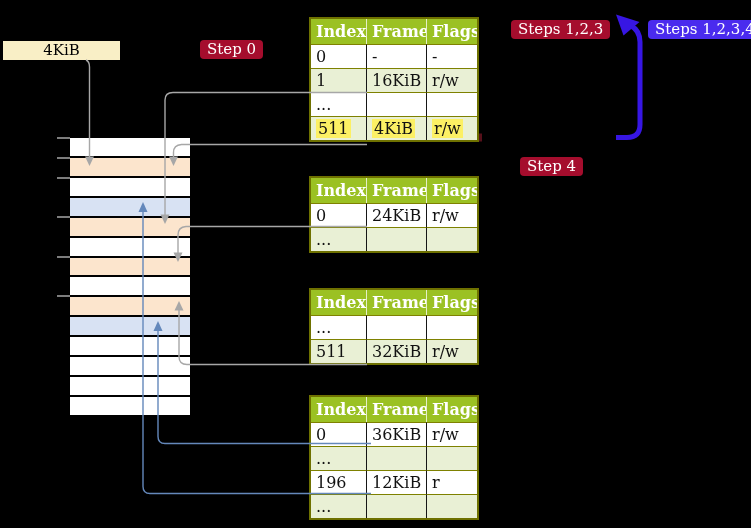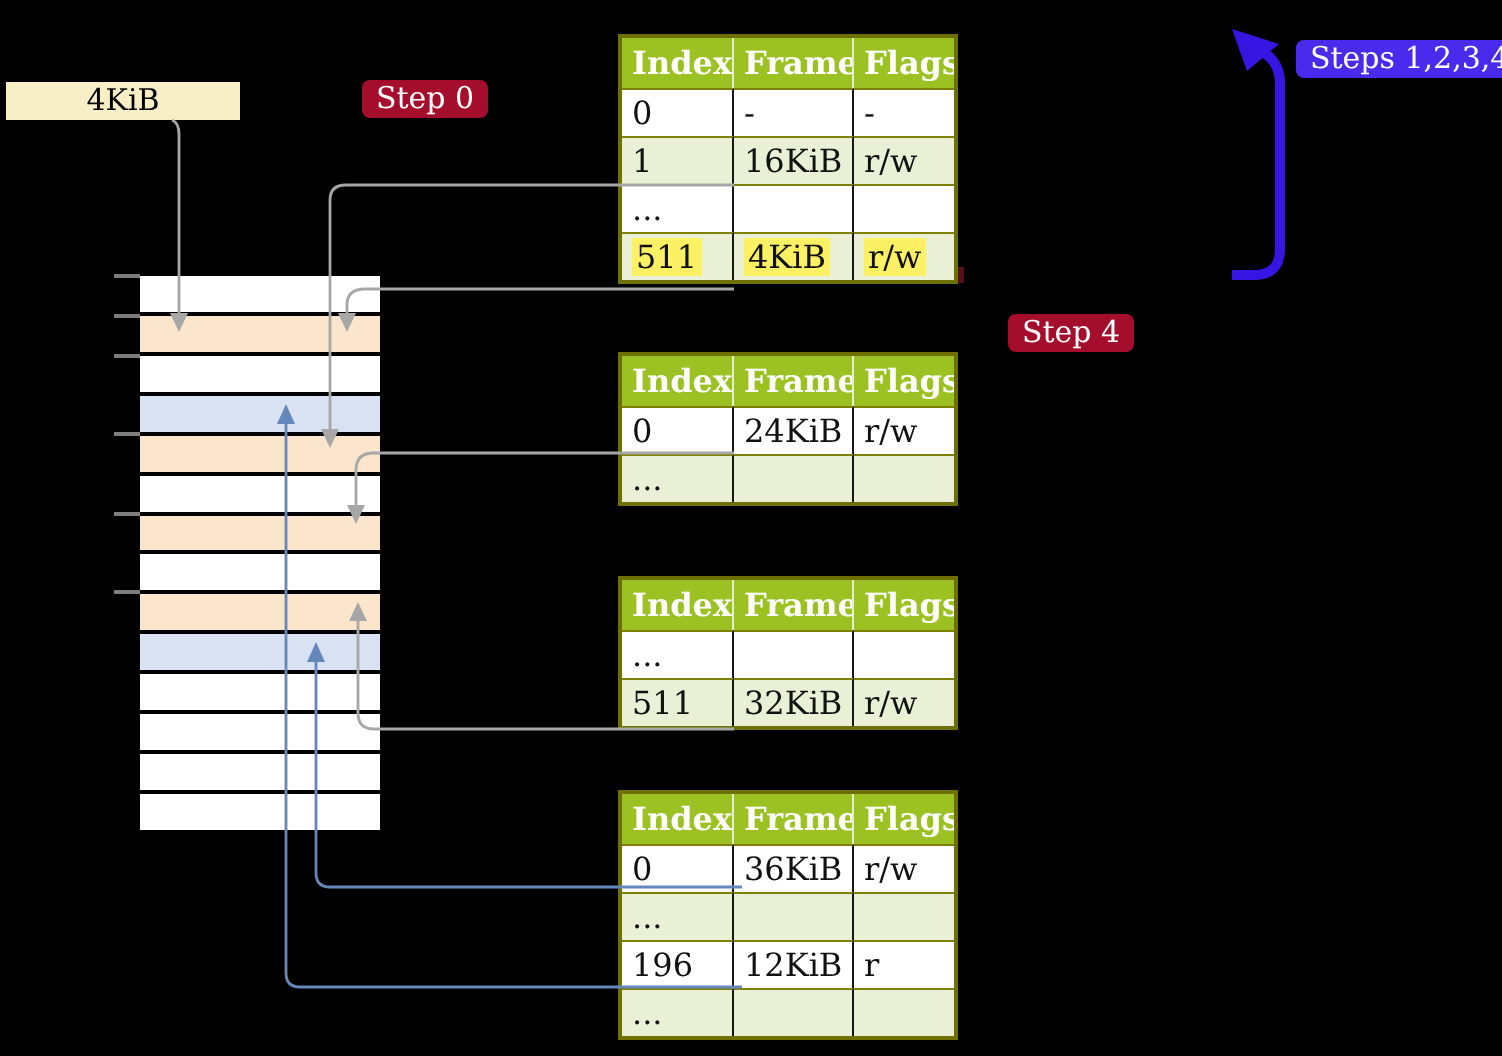--- a/index.html
+++ b/index.html
@@ -7,24 +7,24 @@
          font-family:"DejaVu Serif","Liberation Serif",serif;overflow:hidden;}
 
   
   .frame-label{position:absolute;left:3px;top:41px;width:117px;height:19px;
     background:var(--frame-label-bg);color:#000;font-size:15px;line-height:19px;text-align:center;}
 
   
   .badge{position:absolute;font-size:15px;line-height:19px;padding:0 7px;border-radius:4px;color:#fff;white-space:nowrap;}
   .badge.red{background:var(--badge-red);}
   .badge.blue{background:var(--badge-blue);}
-  .badge.step0{left:181px;top:40px;}
+  .badge.step0{left:200px;top:40px;}
   .badge.steps123{left:511px;top:20px;}
   .badge.steps1234{left:648px;top:20px;}
-  .badge.step4{left:504px;top:157px;}
+  .badge.step4{left:520px;top:157px;}
 
   
   .memory{position:absolute;left:70px;top:138px;width:120px;height:277px;
     display:flex;flex-direction:column;}
   .mem-row{flex:1;border-bottom:2px solid #000;}
   .mem-row:last-child{border-bottom:none;}
   .mem-row.free{background:#fff;}
   .mem-row.page-table-frame{background:var(--mem-frame-peach);}
   .mem-row.mapped-page-frame{background:var(--mem-page-blue);}
   .tick{position:absolute;left:57px;width:13px;height:2px;background:var(--tick-gray);}
@@ -53,20 +53,21 @@
   .loop-head{fill:var(--arrow-blue);}
 </style>
 </head>
 <body>
 
 <div class="stage">
 
   <div class="frame-label">4KiB</div>
 
   <div class="badge red step0">Step 0</div>
+  <div class="badge red steps123">Steps 1,2,3</div>
   <div class="badge blue steps1234">Steps 1,2,3,4</div>
   <div class="badge red step4">Step 4</div>
 
   <div class="memory">
       <div class="mem-row free"></div>
       <div class="mem-row page-table-frame"></div>
       <div class="mem-row free"></div>
       <div class="mem-row mapped-page-frame"></div>
       <div class="mem-row page-table-frame"></div>
       <div class="mem-row free"></div>

